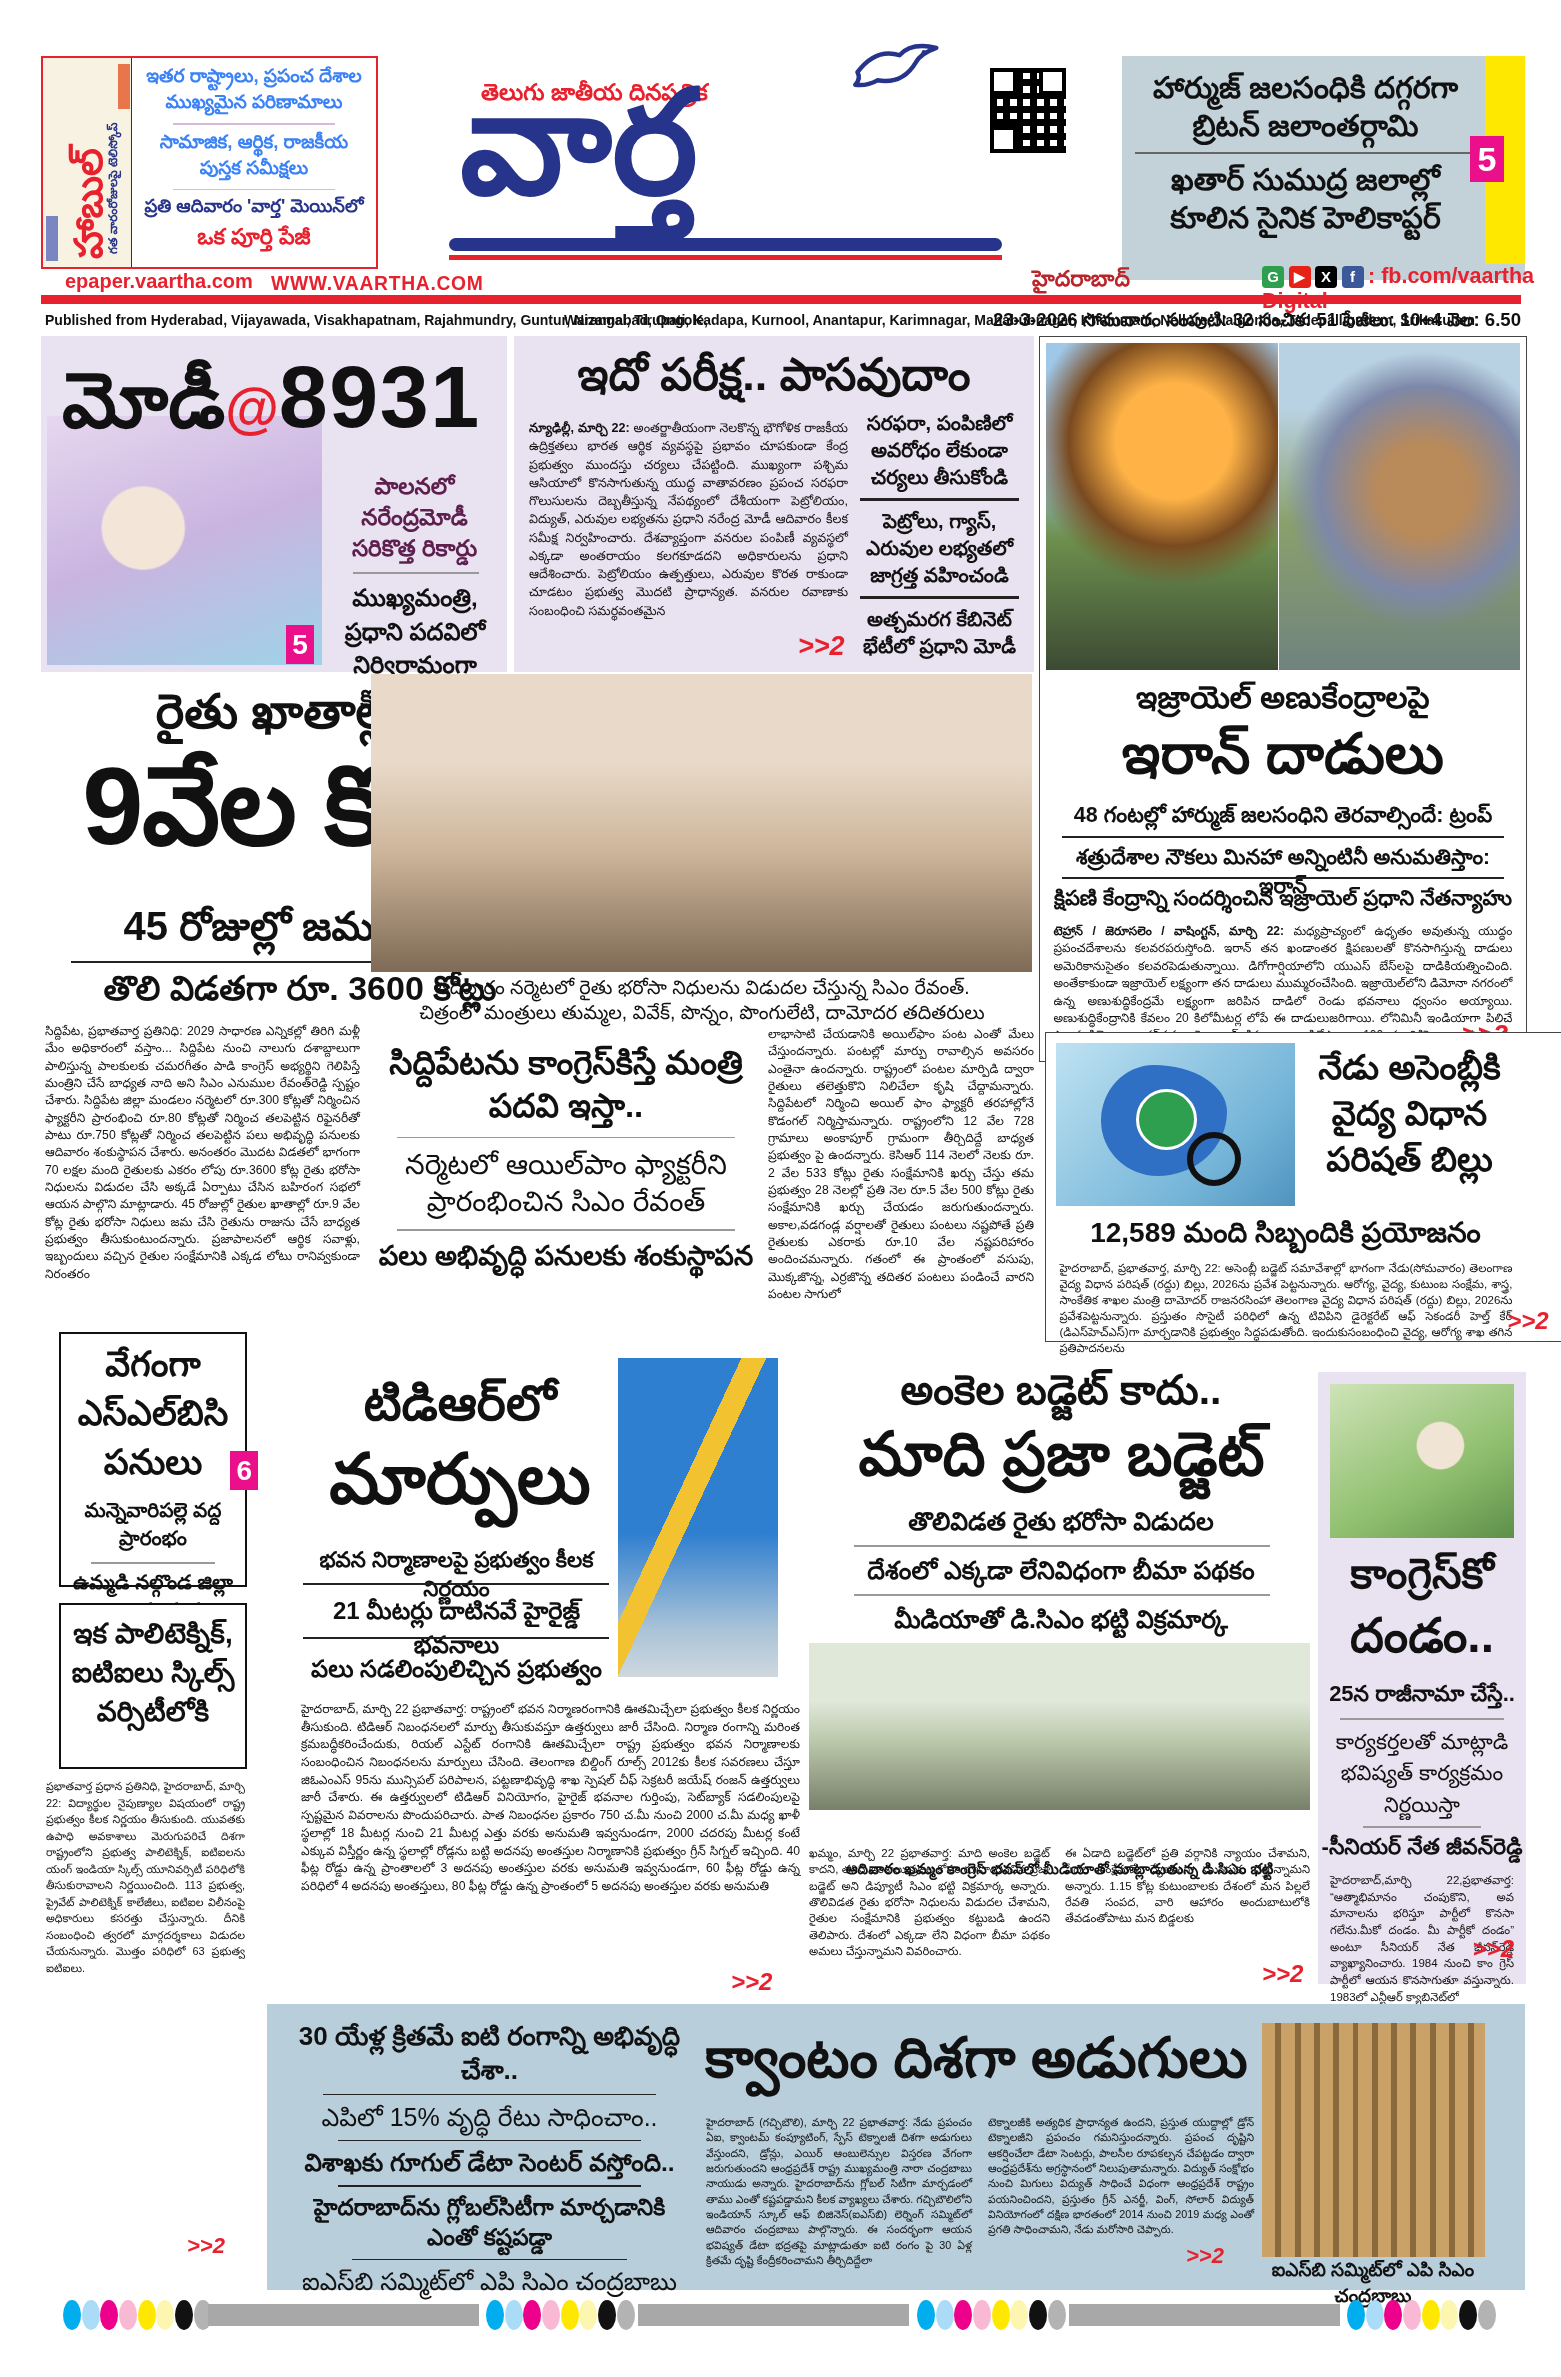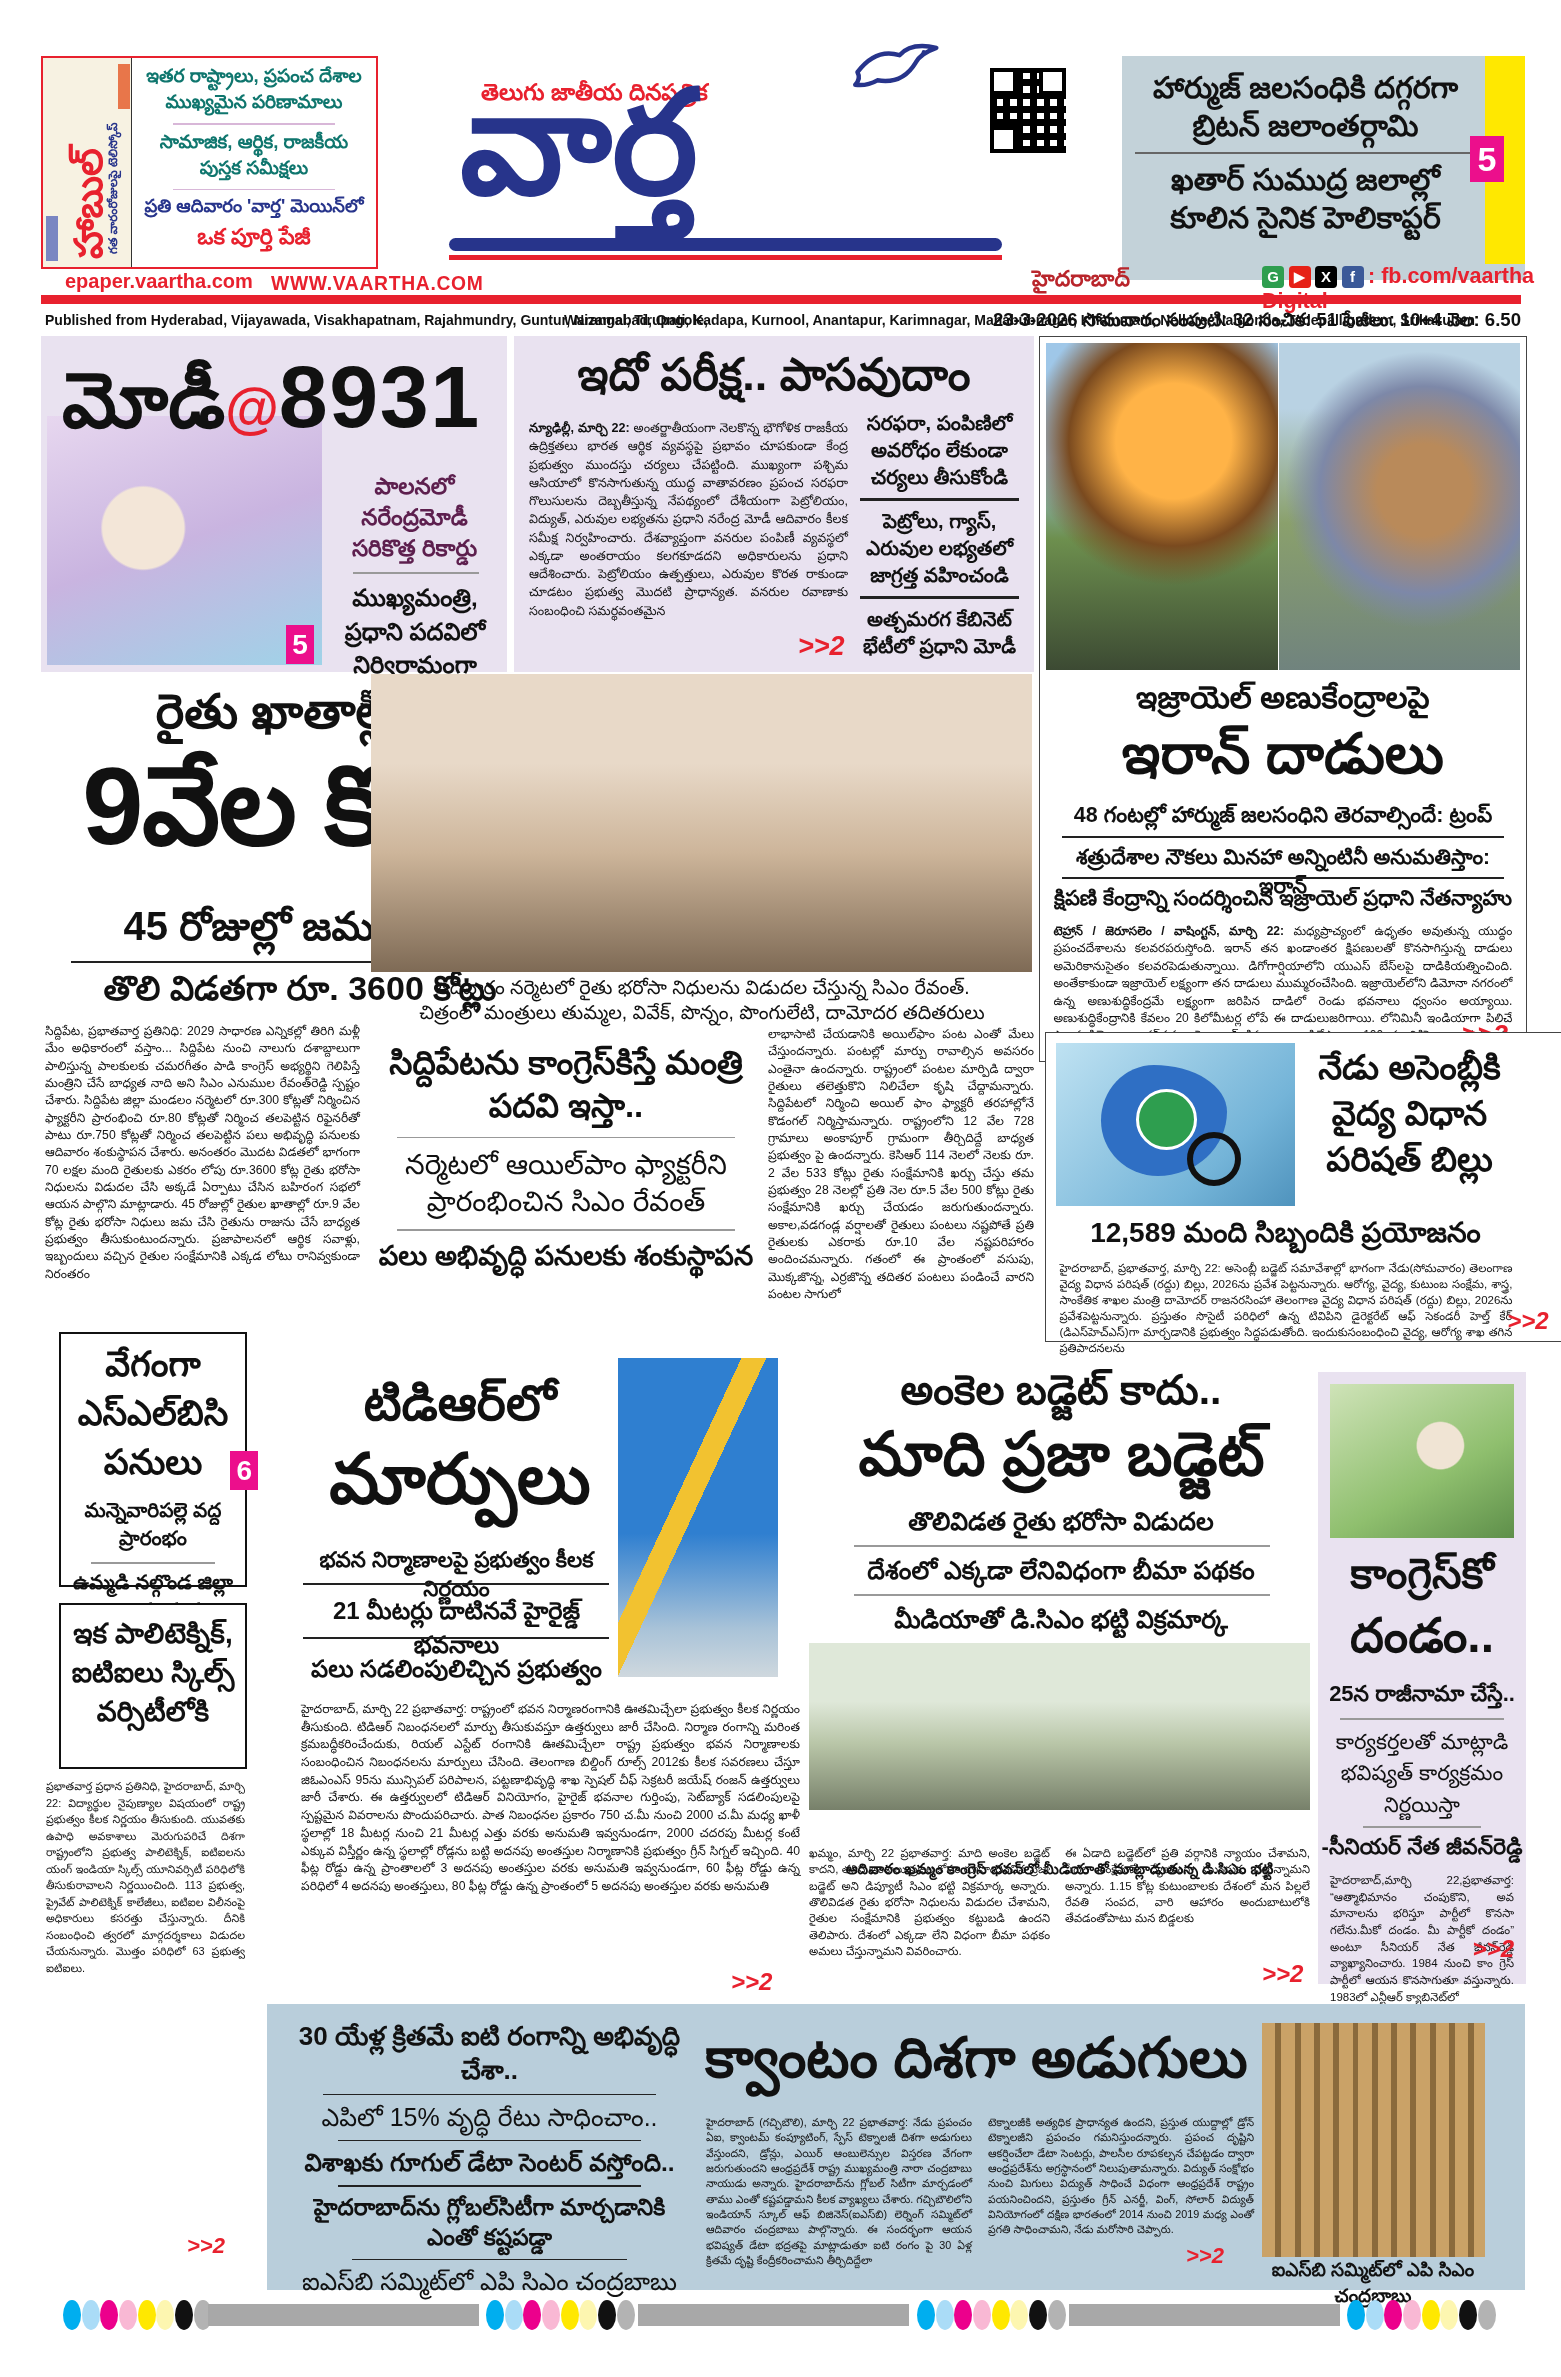--- a/index.html
+++ b/index.html
@@ -3,21 +3,21 @@
 <meta charset="utf-8">
 <style>
   html,body{margin:0;padding:0;background:#888;}
   .page{position:relative;width:1562px;height:2377px;background:#fff;margin:0 auto;
         font-family:"Liberation Sans","DejaVu Sans",sans-serif;color:#111;overflow:hidden;}
   .abs{position:absolute;}
   .tc{text-align:center;}
   .bold{font-weight:bold;}
   .red{color:#e8212e;}
   .blue{color:#27348b;}
-  .green{color:#0f766e;}
+  .green{color:#3b82f6;}
   .just{text-align:justify;}
   .panel-lav{background:#e9e2f0;}
   .panel-blue{background:#b9cedb;}
   .boxline{border:2.2px solid #111;background:#fff;}
   .thinbox{border:1.5px solid #444;background:#fff;text-decoration:underline;}
   .rule{background:#222;height:2.2px;}
   .grule{background:#999;height:1.5px;}
   .badge{background:#ec0f8c;color:#fff;font-weight:bold;text-align:center;}
   .cont{color:#e8212e;font-weight:bold;font-size:27px;font-style:italic;}
   .cap{font-size:18.6px;font-weight:bold;}

